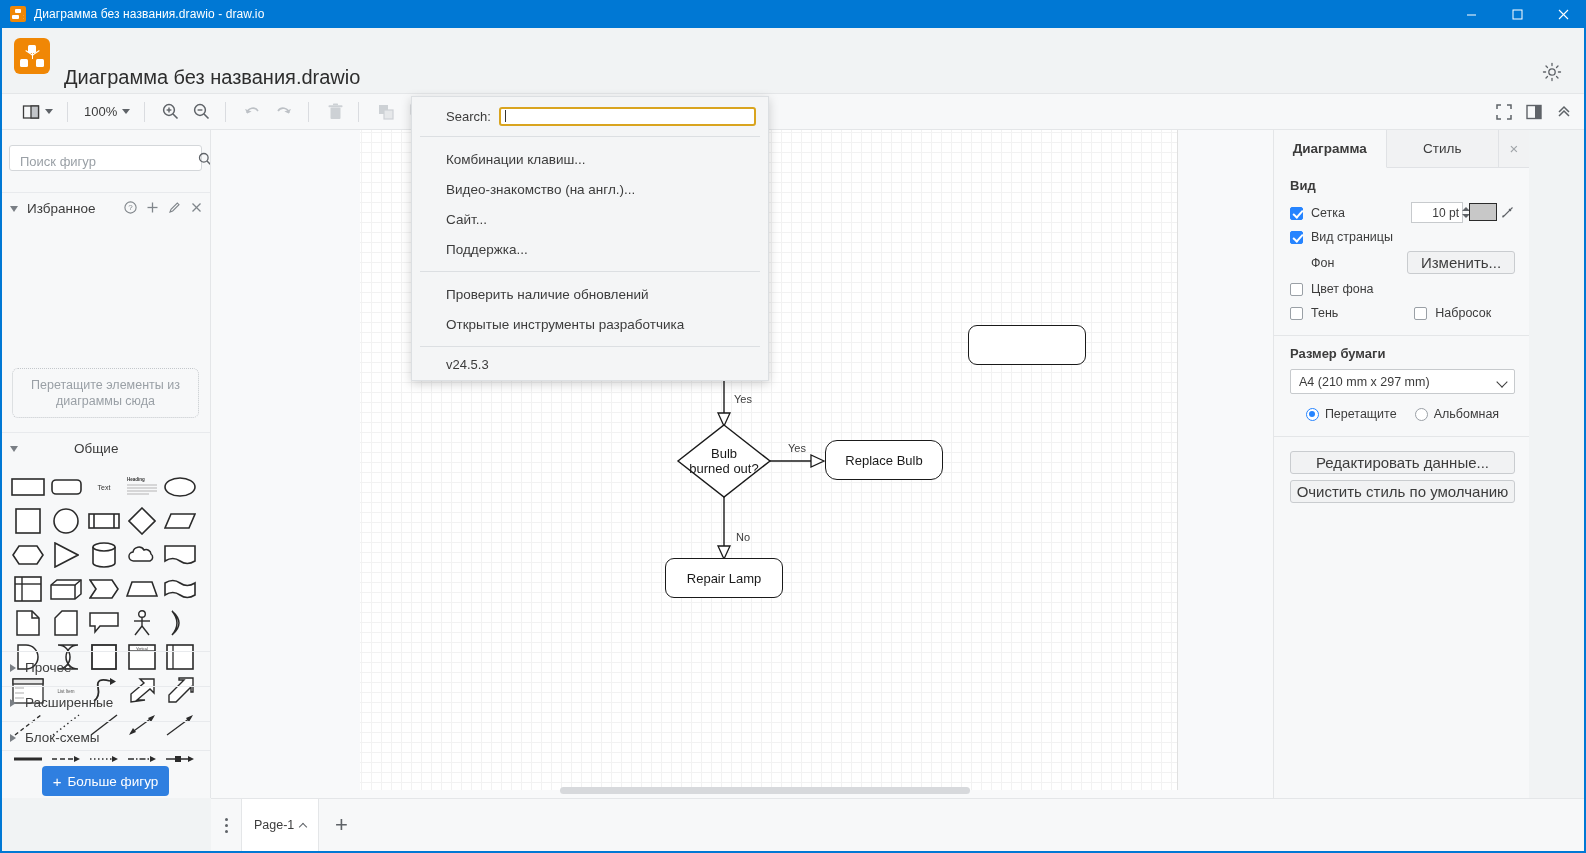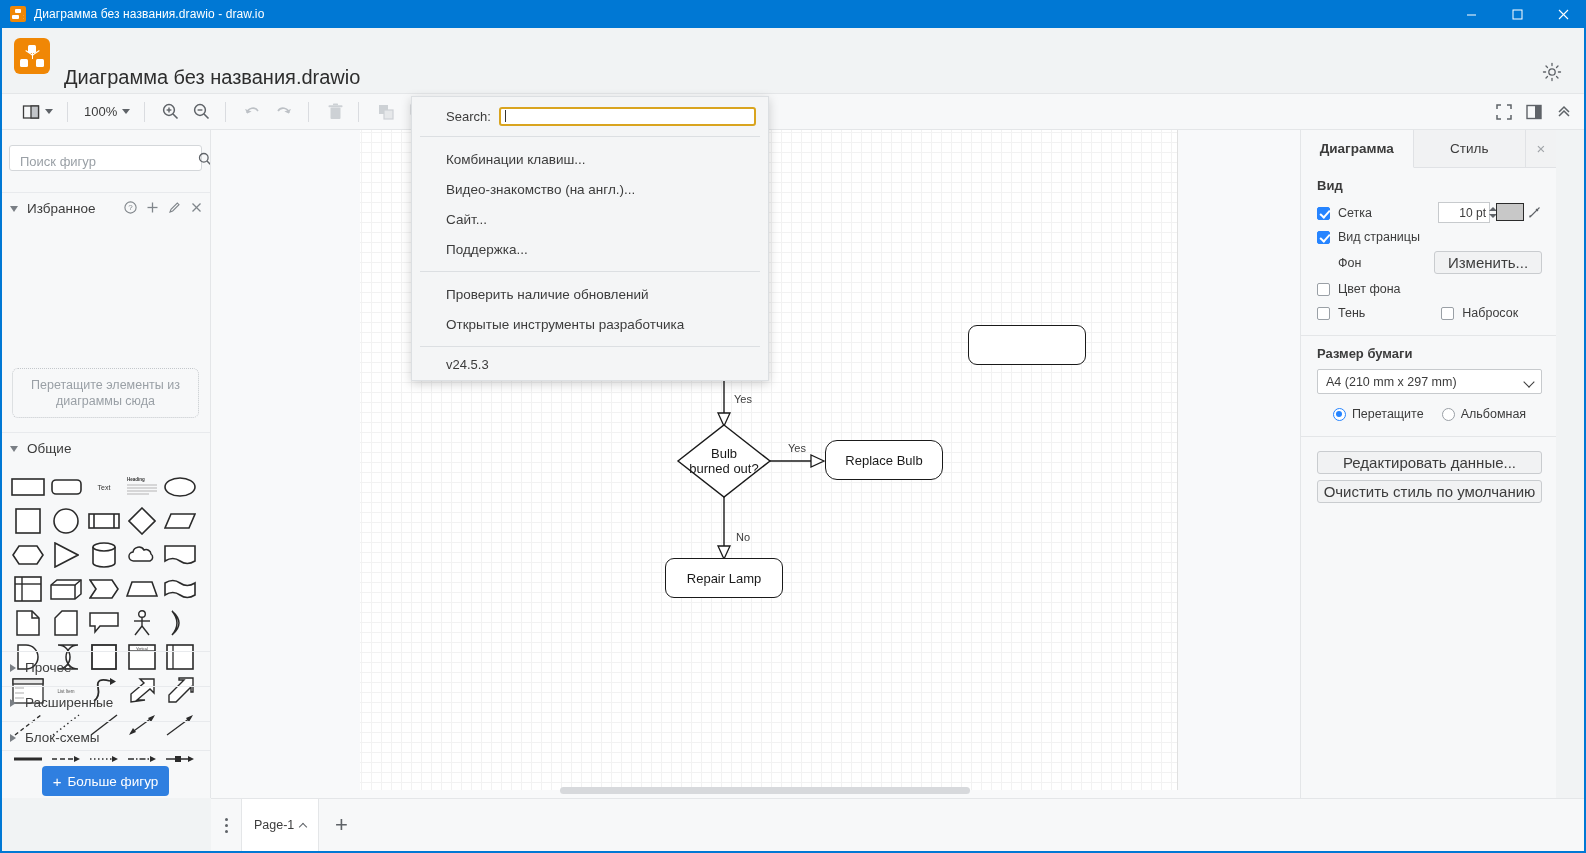--- a/index.html
+++ b/index.html
@@ -137,21 +137,21 @@
     flex:1; height:19px; background:#fff; border:2px solid #d9a41f; border-radius:3px;
     display:flex; align-items:center; padding:0 4px;
   }
   .dm-caret { width:1px; height:12px; background:#333; }
   .dm-sep { height:1px; background:#dcdfe2; margin:1px 8px 1px 8px; }
   .dm-item { height:30px; display:flex; align-items:center; padding-left:34px; font-size:13.5px; color:#3c3c3c; }
   .dm-version { height:32px; display:flex; align-items:center; padding-left:34px; font-size:13px; color:#3c3c3c; }
 
   
   .rightpanel {
-    position:absolute; left:1300px; top:130px; width:256px; height:668px;
+    position:absolute; left:1273px; top:130px; width:256px; height:668px;
     background:#f7f8f9; border-left:1px solid #e4e6e8;
   }
   .rp-tabs { display:flex; height:38px; border-bottom:1px solid #e0e2e5; position:relative; }
   .rp-tab { flex:1; display:flex; align-items:center; justify-content:center; font-size:13.5px; color:#3c3c3c;
             background:#f1f2f3; border-right:1px solid #e0e2e5; }
   .rp-tab.active { background:#f7f8f9; font-weight:bold; border-bottom:1px solid #f7f8f9; margin-bottom:-1px; }
   .rp-close { width:30px; display:flex; align-items:center; justify-content:center; color:#a0a4a8; font-size:15px;
               background:#f1f2f3; }
   .rp-section { padding:10px 14px 10px 16px; border-bottom:1px solid #e4e6e8; }
   .rp-title { font-size:13px; font-weight:bold; color:#3c3c3c; margin-bottom:8px; }
@@ -374,21 +374,21 @@
               <path d="M2 11 L3 8.3 L9.3 2 L11 3.7 L4.7 10 Z" fill="none" stroke="#80868b" stroke-width="1.1"></path>
             </svg></span>
         <span><svg width="13" height="13" viewBox="0 0 13 13" stroke="#80868b" stroke-width="1.3">
               <line x1="2.5" y1="2.5" x2="10.5" y2="10.5"></line>
               <line x1="10.5" y1="2.5" x2="2.5" y2="10.5"></line>
             </svg></span>
       </span>
     </div>
     <div class="dropzone">Перетащите элементы из диаграммы сюда</div>
 
-    <div class="sec-head" style="top:302px;">
+    <div class="sec-head" style="top:302px;gap:47px;">
       <span class="tri down"></span>
       <span>Общие</span>
     </div>
 
     <div class="shapegrid">
 
       <div class="shaperow">
         <div class="shapecell">
             <svg width="34" height="20">
               <rect x="1" y="2" width="32" height="16" fill="#fff" stroke="#2b2b2b" stroke-width="1.6"></rect>

